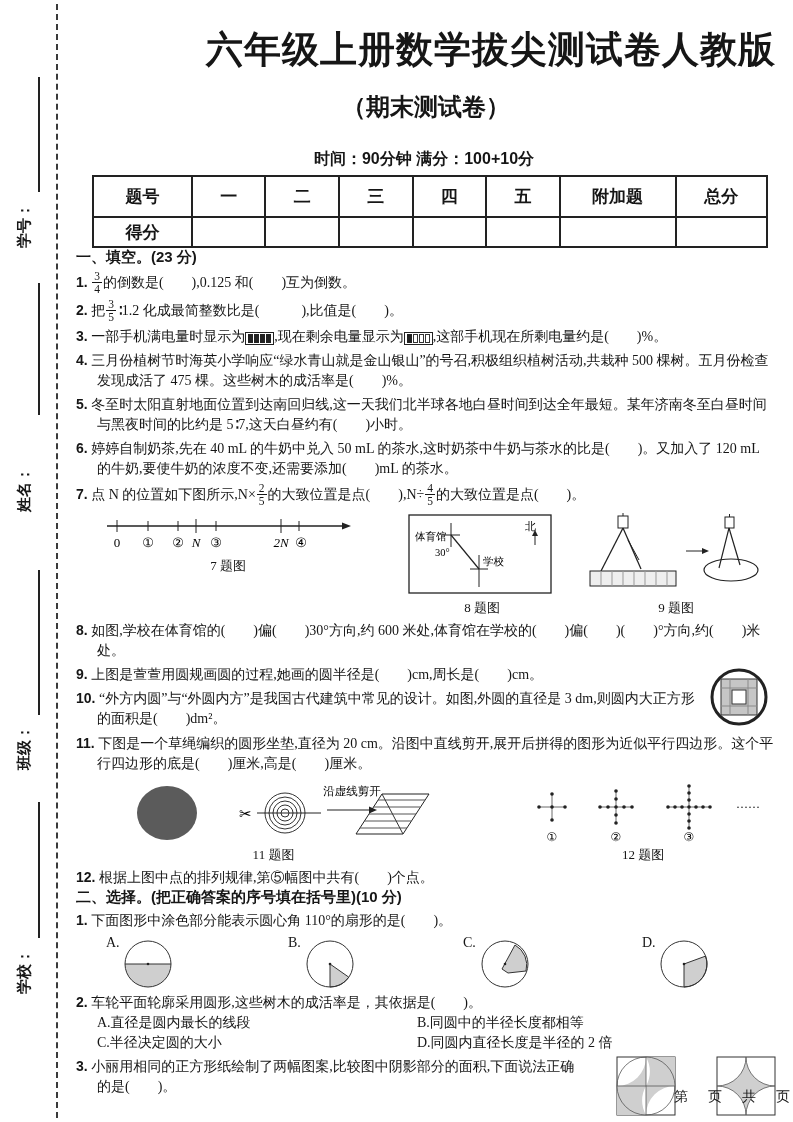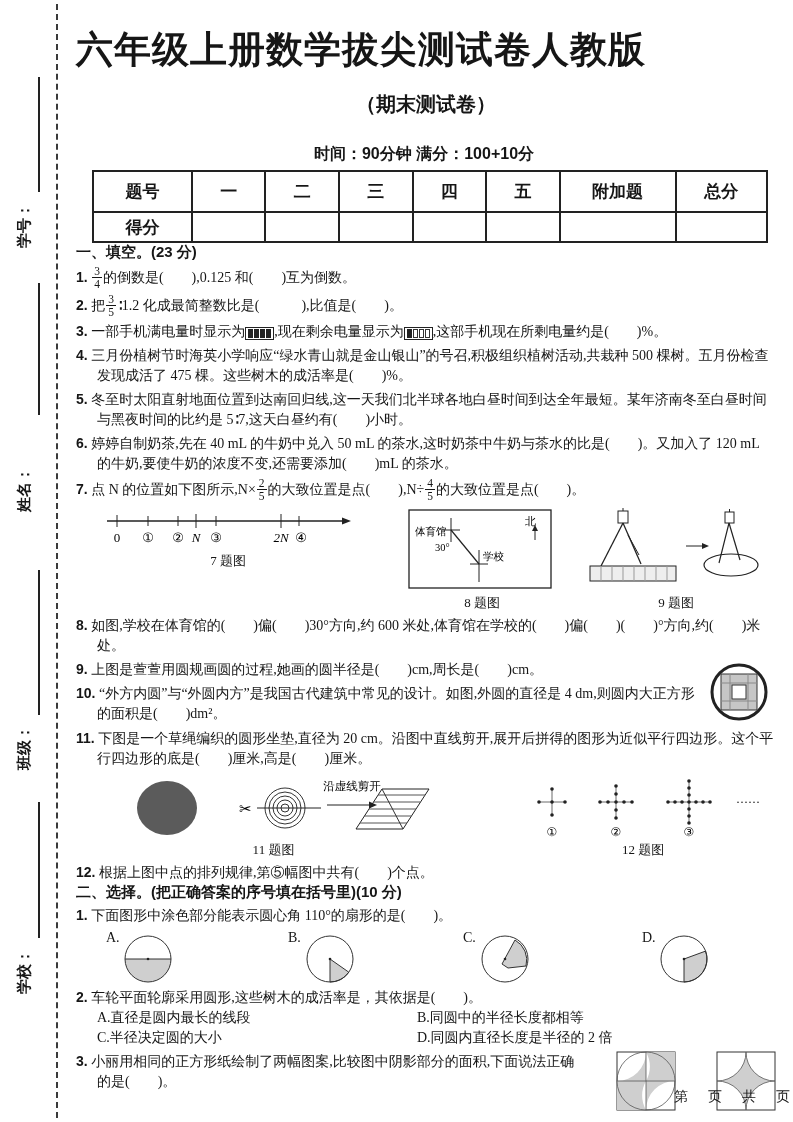--- a/index.html
+++ b/index.html
@@ -3,22 +3,22 @@
 <meta charset="utf-8">
 <style>
   *{margin:0;padding:0;box-sizing:border-box}
   html,body{width:793px;height:1122px}
   body{background:#fff;color:#161616;font-family:"Liberation Serif","DejaVu Serif",serif;position:relative;overflow:hidden}
   .dash-line{position:absolute;left:56px;top:4px;bottom:4px;border-left:2px dashed #3a3a3a}
   .sb-line{position:absolute;left:38px;width:2px;background:#222}
   .sb-label{position:absolute;left:-8px;width:64px;text-align:center;font-size:15px;font-weight:bold;
             font-family:"Liberation Sans",sans-serif;transform:rotate(-90deg)}
   .main{position:absolute;left:76px;top:26px;width:700px}
-  .title{font-family:"Liberation Sans",sans-serif;font-size:37px;font-weight:bold;text-align:left;letter-spacing:1px;line-height:48px}
-  .subtitle{font-family:"Liberation Sans",sans-serif;font-size:20px;font-weight:bold;text-align:center;margin-top:17px}
+  .title{font-family:"Liberation Sans",sans-serif;font-size:37px;font-weight:bold;text-align:right;letter-spacing:1px;line-height:48px}
+  .subtitle{font-family:"Liberation Sans",sans-serif;font-size:24px;font-weight:bold;text-align:center;margin-top:17px}
   .meta{font-family:"Liberation Sans",sans-serif;font-size:16px;font-weight:bold;text-align:center;margin-top:26px;padding-right:4px}
   table.score{border-collapse:collapse;margin:5px 8px 0 16px;font-family:"Liberation Sans",sans-serif}
   table.score th,table.score td{border:2px solid #222;text-align:center;font-size:17px;font-weight:bold}
   table.score th{width:77px;height:41px}
   table.score th.c0{width:104px}
   table.score th.c6{width:122px}
   table.score th.c7{width:96px}
   table.score td{height:30px}
   .sec-head{font-family:"Liberation Sans",sans-serif;font-size:15px;font-weight:bold;}
   .q{font-size:14px;line-height:20px;padding-left:21px;text-indent:-21px;margin-top:3px}
@@ -182,21 +182,21 @@
     <svg class="coin" width="62" height="62" viewBox="0 0 62 62">
       <circle cx="31" cy="31" r="27" fill="none" stroke="#222" stroke-width="3"></circle>
       <rect x="13" y="13" width="36" height="36" fill="#c6c6c6" stroke="#333"></rect>
       <line x1="13" y1="22" x2="49" y2="22" stroke="#8a8a8a"></line>
       <line x1="13" y1="40" x2="49" y2="40" stroke="#8a8a8a"></line>
       <line x1="22" y1="13" x2="22" y2="49" stroke="#8a8a8a"></line>
       <line x1="40" y1="13" x2="40" y2="49" stroke="#8a8a8a"></line>
       <rect x="24" y="24" width="14" height="14" fill="#fff" stroke="#333"></rect>
     </svg>
     <div class="q"><b>9.</b> <span>上图是萱萱用圆规画圆的过程,她画的圆半径是(　　)cm,周长是(　　)cm。</span></div>
-    <div class="q"><b>10.</b> <span>“外方内圆”与“外圆内方”是我国古代建筑中常见的设计。如图,外圆的直径是 4 dm,则圆内大正方形的面积是(　　)dm²。</span></div>
+    <div class="q"><b>10.</b> <span>“外方内圆”与“外圆内方”是我国古代建筑中常见的设计。如图,外圆的直径是 3 dm,则圆内大正方形的面积是(　　)dm²。</span></div>
   </div>
 
   <div class="q"><b>11.</b> <span>下图是一个草绳编织的圆形坐垫,直径为 20 cm。沿图中直线剪开,展开后拼得的图形为近似平行四边形。这个平行四边形的底是(　　)厘米,高是(　　)厘米。</span></div>
 
   <div class="figrow">
     <div class="figblock" style="margin-left:30px;width:335px">
       <svg width="330" height="64" viewBox="0 0 330 64">
         <ellipse cx="58" cy="33" rx="30" ry="27" fill="#5b5b5b"></ellipse>
         <text x="130" y="39" font-size="15">✂</text>
         <circle cx="176" cy="33" r="4" fill="none" stroke="#333"></circle>

